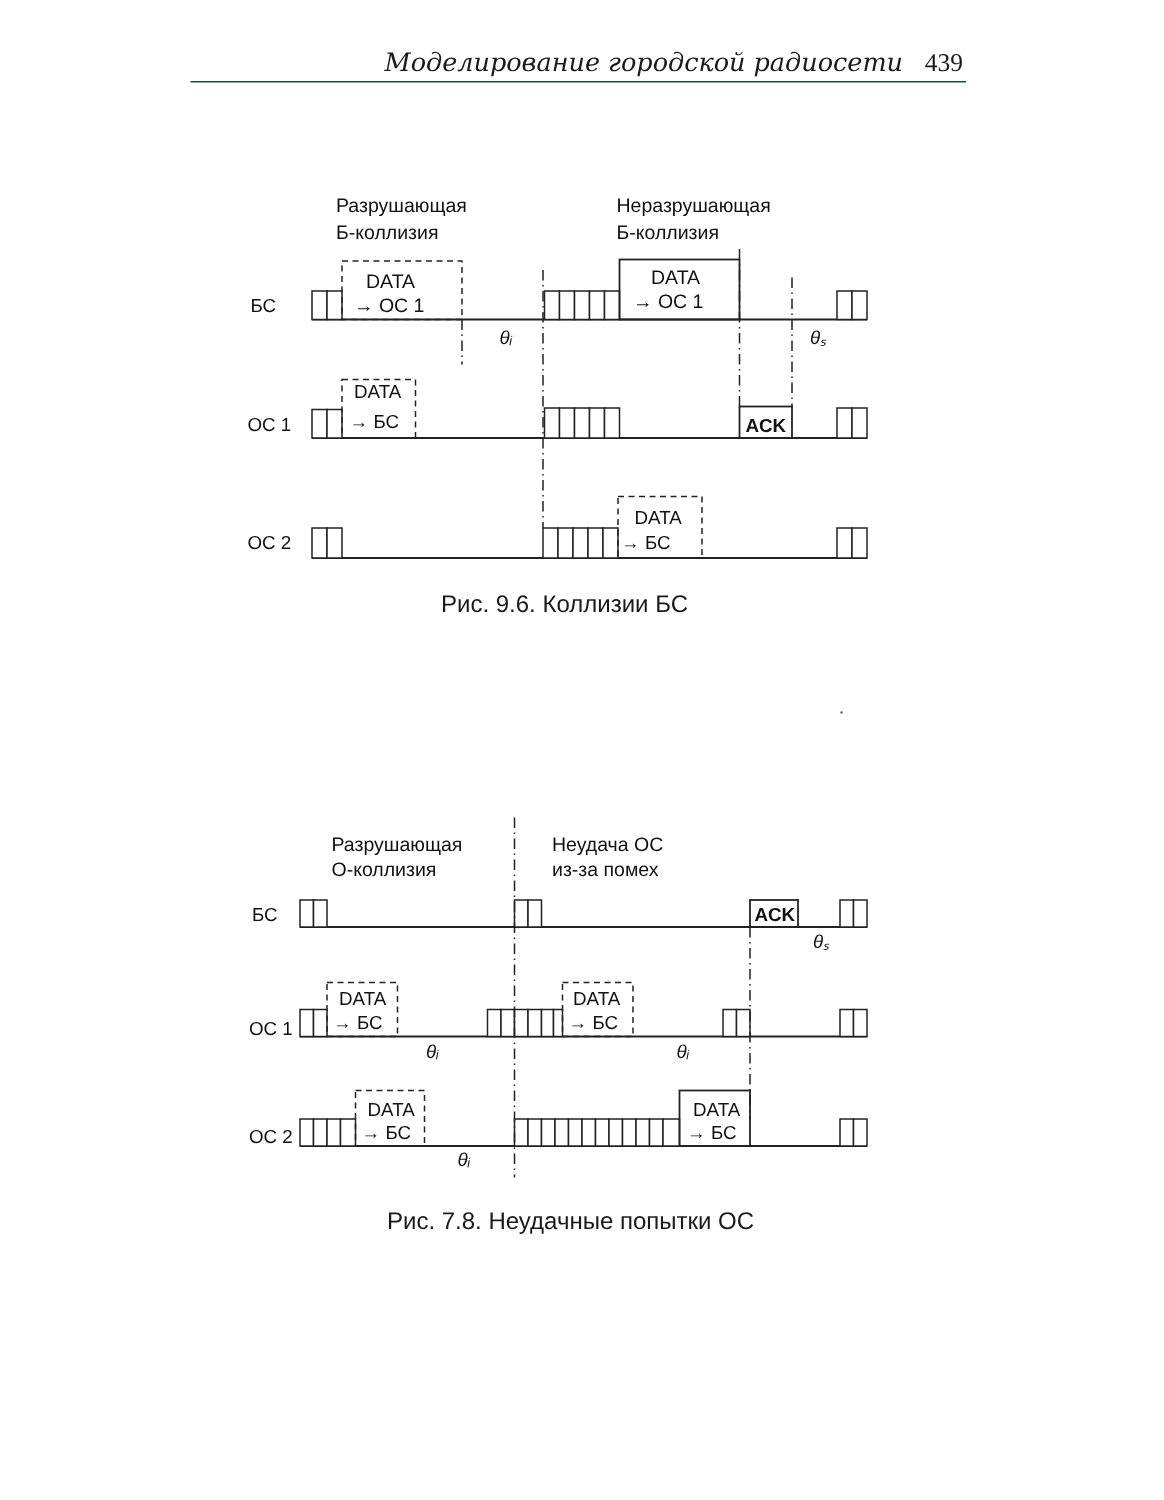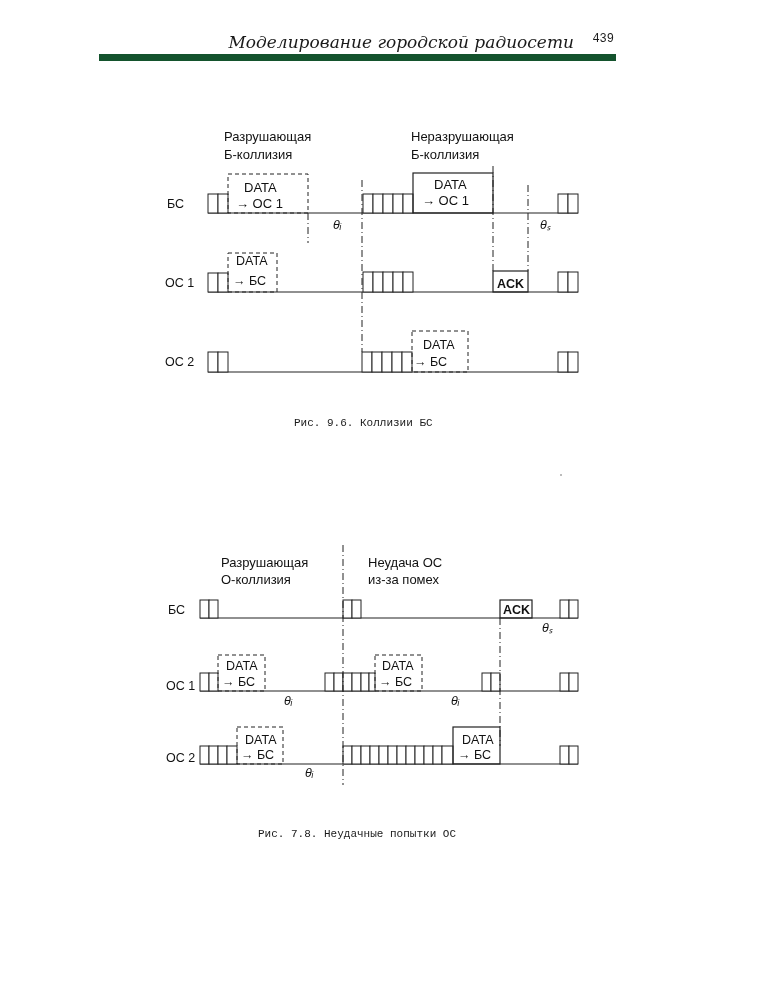--- a/index.html
+++ b/index.html
@@ -1,20 +1,20 @@
 <!DOCTYPE html>
 <html><head>
   <meta charset="utf-8">
   <style>
     html, body { margin: 0; padding: 0; background: #ffffff; }
     body { width: 776px; height: 1000px; position: relative; overflow: hidden; font-family: "Liberation Serif", serif; color: #1a1a1a; }
-    .header { position: absolute; left: 99px; top: 30px; width: 517px; height: 24px; border-bottom: 7px solid #14532d; text-align: center; }
+    .header { position: absolute; left: 127px; top: 30px; width: 517px; height: 24px; border-bottom: 1px solid #14532d; text-align: center; }
     .header-title { position: absolute; right: 42px; top: 2px; font-style: italic; font-size: 17px; font-family: "DejaVu Serif", serif; }
-    .header-page { position: absolute; right: 2px; top: 2px; font-size: 12px; font-family: Liberation Mono, monospace; }
-    .caption { position: absolute; font-size: 11px; font-family: Liberation Mono, monospace; white-space: nowrap; margin-top: 22px; }
+    .header-page { position: absolute; right: 2px; top: 2px; font-size: 17px; font-family: Liberation Serif, serif; }
+    .caption { position: absolute; font-size: 16px; font-family: Liberation Sans, sans-serif; white-space: nowrap; }
     svg.fig { position: absolute; left: 0; top: 0; }
     svg text { font-family: "Liberation Sans", sans-serif; fill: #111; }
     .lbl { font-size: 12.5px; }
     .big { font-size: 13px; }
     .ln { stroke: #222; stroke-width: 1.2; fill: none; }
     .dash { stroke: #222; stroke-width: 1; fill: none; stroke-dasharray: 4 3; }
     .dashdot { stroke: #222; stroke-width: 1; fill: none; stroke-dasharray: 7 3 1 3; }
     .slot { stroke: #222; stroke-width: 1; fill: #fff; }
   </style>
 </head>

